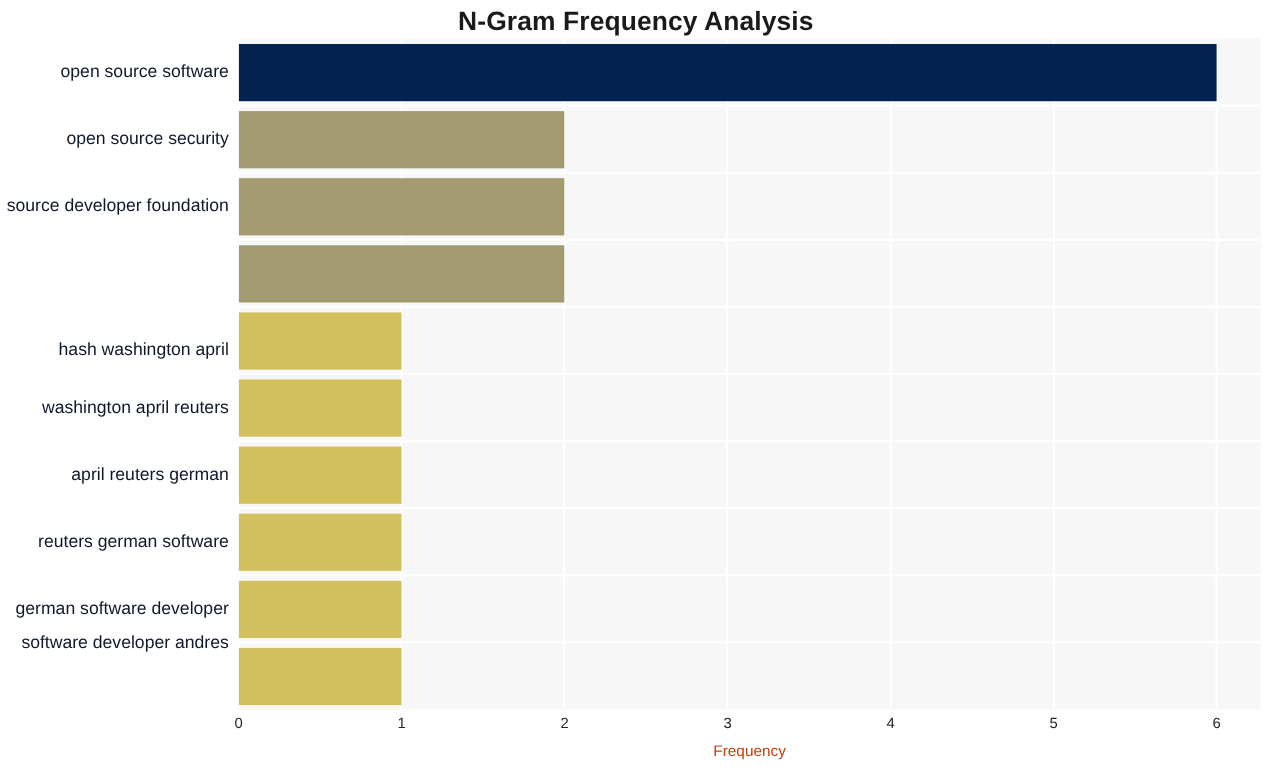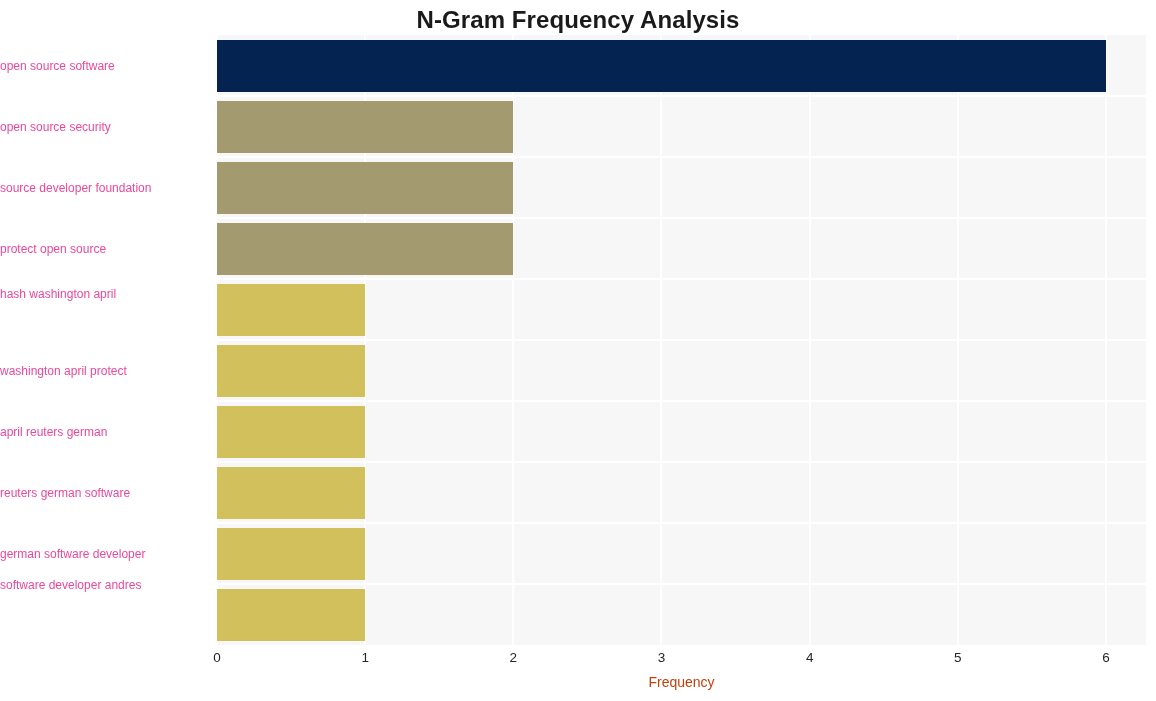--- a/index.html
+++ b/index.html
@@ -77,23 +77,23 @@
     position: absolute;
     left: 0;
     top: 35px;
     width: 208px;
     height: 610px;
   }
   .y-label {
     position: absolute;
     right: 0;
     width: 208px;
-    text-align: left;
-    font-size: 12px;
-    color: #ec4899;
+    text-align: right;
+    font-size: 16px;
+    color: #0f172a;
     white-space: nowrap;
     line-height: 16px;
   }
 
   
   #x-labels {
     position: absolute;
     left: 0;
     top: 650px;
     width: 1156px;
@@ -157,23 +157,22 @@
         <div class="bar" title="reuters german software: 1" style="width: 148.166px; top: 431.5px; background: rgb(210, 192, 92);"></div>
         <div class="bar" title="german software developer: 1" style="width: 148.166px; top: 492.5px; background: rgb(210, 192, 92);"></div>
         <div class="bar" title="software developer andres: 1" style="width: 148.166px; top: 553.5px; background: rgb(210, 192, 92);"></div>
       </div>
   </div>
 
   <div id="y-labels">
       <div class="y-label" style="top: 22.5px;">open source software</div>
       <div class="y-label" style="top: 83.5px;">open source security</div>
       <div class="y-label" style="top: 144.5px;">source developer foundation</div>
-      <div class="y-label" style="top: 205.5px;">protect open source</div>
-      <div class="y-label" style="top: 251px;">hash washington april</div>
-      <div class="y-label" style="top: 327.5px;">washington april protect</div>
+      <div class="y-label" style="top: 276px;">hash washington april</div>
+      <div class="y-label" style="top: 327.5px;">washington april reuters</div>
       <div class="y-label" style="top: 388.5px;">april reuters german</div>
       <div class="y-label" style="top: 449.5px;">reuters german software</div>
       <div class="y-label" style="top: 510.5px;">german software developer</div>
       <div class="y-label" style="top: 542px; padding-left: 32px;">software developer andres</div>
     </div>
 
   <div id="x-labels">
       <div class="x-label" style="left: 217px;">0</div>
       <div class="x-label" style="left: 365.166px;">1</div>
       <div class="x-label" style="left: 513.332px;">2</div>

